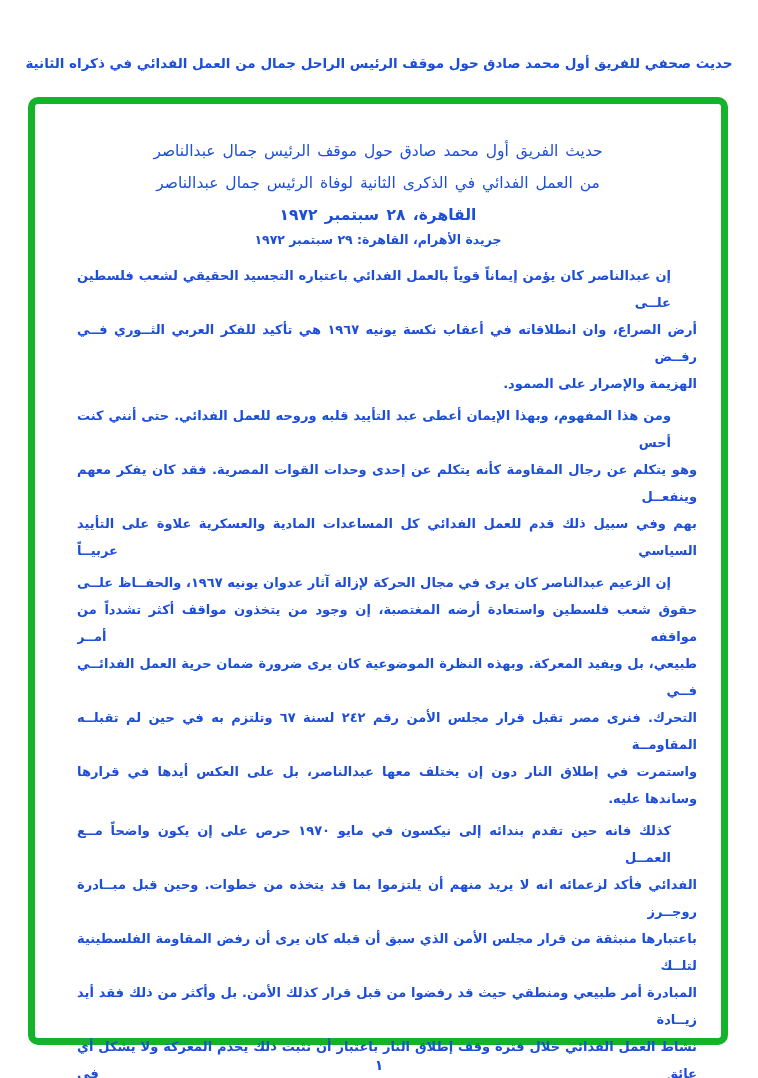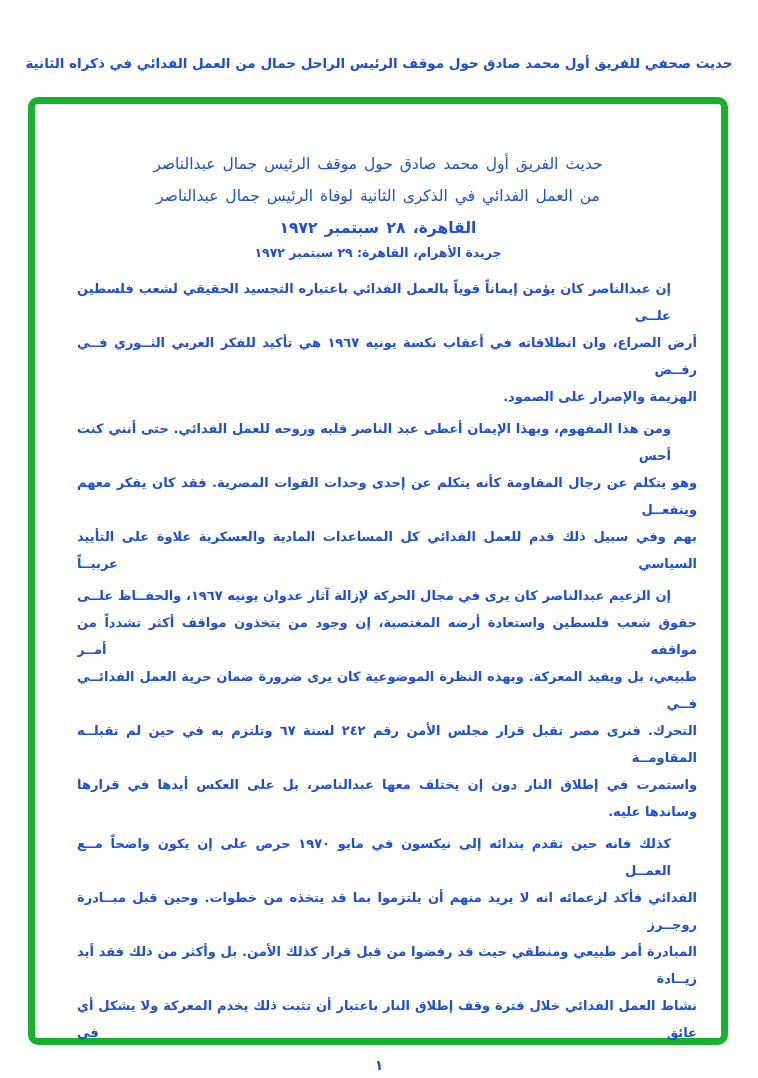--- a/index.html
+++ b/index.html
@@ -25,21 +25,21 @@
     line-height: 22px;
   }
   .green-box {
     position: absolute;
     top: 97px;
     left: 28px;
     width: 700px;
     height: 948px;
     border: 7px solid #15b22b;
     border-radius: 10px;
-    padding: 44px 24px 0 24px;
+    padding: 31px 24px 0 24px;
     background: #ffffff;
   }
   .doc-title {
     text-align: center;
     font-size: 15.5px;
     font-weight: normal;
     line-height: 32px;
     word-spacing: 2px;
   }
   .title-date { font-weight: bold; }
@@ -90,34 +90,35 @@
 
     <div class="source-line">جريدة الأهرام، القاهرة: ٢٩ سبتمبر ١٩٧٢</div>
 
     <div class="doc-body">
         <div class="paragraph">
           <div class="line first">إن عبدالناصر كان يؤمن إيماناً قوياً بالعمل الفدائي باعتباره التجسيد الحقيقي لشعب فلسطين علــى</div>
           <div class="line">أرض الصراع، وان انطلاقاته في أعقاب نكسة يونيه ١٩٦٧ هي تأكيد للفكر العربي الثــوري فــي رفــض</div>
           <div class="line last">الهزيمة والإصرار على الصمود.</div>
         </div>
         <div class="paragraph">
-          <div class="line first">ومن هذا المفهوم، وبهذا الإيمان أعطى عبد الناصر قلبه وروحه للعمل الفدائي. حتى أنني كنت أحس</div>
+          <div class="line first">ومن هذا المفهوم، وبهذا الإيمان أعطى عبد التأييد قلبه وروحه للعمل الفدائي. حتى أنني كنت أحس</div>
           <div class="line">وهو يتكلم عن رجال المقاومة كأنه يتكلم عن إحدى وحدات القوات المصرية. فقد كان يفكر معهم وينفعــل</div>
           <div class="line">بهم وفي سبيل ذلك قدم للعمل الفدائي كل المساعدات المادية والعسكرية علاوة على التأييد السياسي عربيــاً</div>
         </div>
         <div class="paragraph">
           <div class="line first">إن الزعيم عبدالناصر كان يرى في مجال الحركة لإزالة آثار عدوان يونيه ١٩٦٧، والحفــاظ علــى</div>
           <div class="line">حقوق شعب فلسطين واستعادة أرضه المغتصبة، إن وجود من يتخذون مواقف أكثر تشدداً من مواقفه أمــر</div>
           <div class="line">طبيعي، بل ويفيد المعركة. وبهذه النظرة الموضوعية كان يرى ضرورة ضمان حرية العمل الفدائــي فــي</div>
           <div class="line">التحرك. فنرى مصر تقبل قرار مجلس الأمن رقم ٢٤٢ لسنة ٦٧ وتلتزم به في حين لم تقبلــه المقاومــة</div>
           <div class="line last">واستمرت في إطلاق النار دون إن يختلف معها عبدالناصر، بل على العكس أيدها في قرارها وساندها عليه.</div>
         </div>
         <div class="paragraph">
           <div class="line first">كذلك فانه حين تقدم بندائه إلى نيكسون في مايو ١٩٧٠ حرص على إن يكون واضحاً مــع العمــل</div>
           <div class="line">الفدائي فأكد لزعمائه انه لا يريد منهم أن يلتزموا بما قد يتخذه من خطوات. وحين قبل مبــادرة روجــرز</div>
+          <div class="line">باعتبارها منبثقة من قرار مجلس الأمن الذي سبق أن قبله كان يرى أن رفض المقاومة الفلسطينية لتلــك</div>
           <div class="line">المبادرة أمر طبيعي ومنطقي حيث قد رفضوا من قبل قرار كذلك الأمن. بل وأكثر من ذلك فقد أيد زيــادة</div>
           <div class="line">نشاط العمل الفدائي خلال فترة وقف إطلاق النار باعتبار أن تثبت ذلك يخدم المعركة ولا يشكل أي عائق في</div>
         </div>
       </div>
 
   </div>
 
   <div class="page-number">١</div>
 
 </div>

